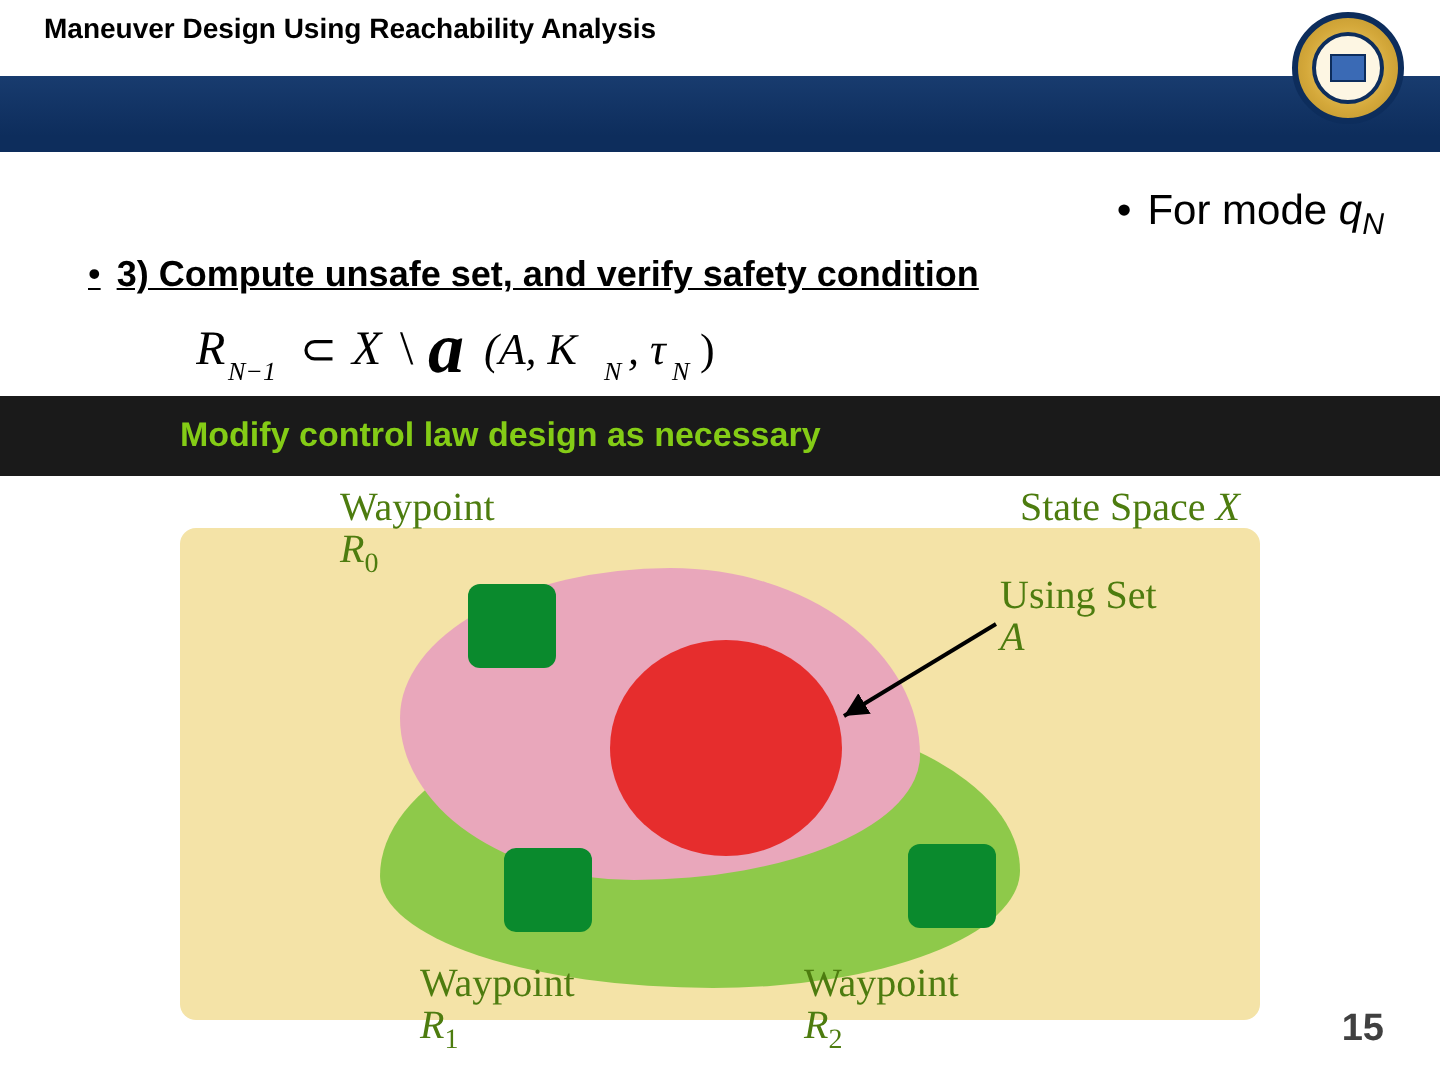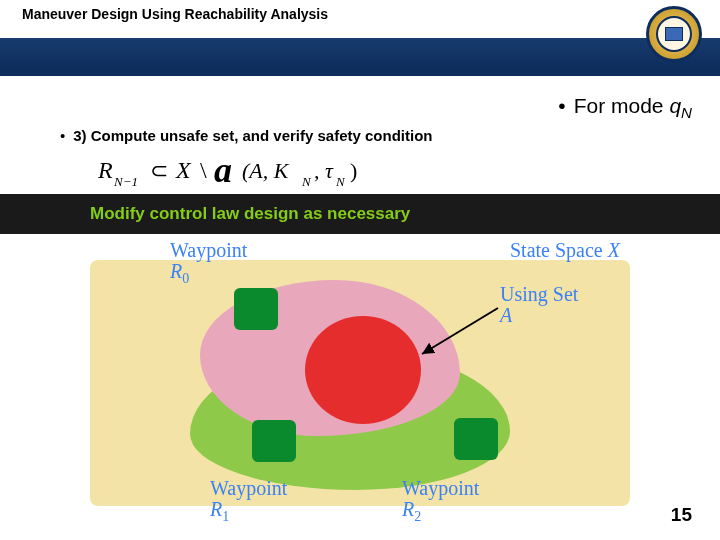--- a/index.html
+++ b/index.html
@@ -63,24 +63,25 @@
   }
   .bullet-l1 {
     font-size: 21px;
     margin-bottom: 6px;
     text-align: right;
   }
   .bullet-l1 .dot { color: #000; margin-right: 8px; }
   .bullet-l1 .italic { font-style: italic; }
   .bullet-l1 .sub { font-style: italic; font-size: 0.72em; vertical-align: sub; }
   .bullet-l2 {
-    font-size: 15px;
-    font-weight: bold;
-    margin-left: 32px;
+    font-size: 18px;
+    font-weight: bold;
+    margin-left: 16px;
     margin-bottom: 8px;
+    text-decoration: underline;
   }
   .bullet-l2 .dot { margin-right: 8px; font-weight: normal; }
   .formula-row {
     margin-left: 70px;
     margin-bottom: 4px;
   }
   .formula-row svg { display:block; }
   .dark-bar {
     background: #1a1a1a;
     color: #84cc16;
@@ -143,33 +144,33 @@
     background: #0a8a2d;
     border-radius: 6px;
   }
   .wp0 { left: 164px; top: 54px; }
   .wp1 { left: 182px; top: 186px; }
   .wp2 { left: 384px; top: 184px; }
   .label {
     position: absolute;
     font-family: "Times New Roman", Times, serif;
     font-size: 20px;
-    color: #3b82f6;
+    color: #4d7c0f;
     line-height: 1.05;
     white-space: nowrap;
   }
   .label .it { font-style: italic; }
   .label .sub2 { font-size: 0.7em; vertical-align: sub; }
   .page-num {
     position: absolute;
     right: 28px;
     bottom: 14px;
     font-size: 19px;
     font-weight: bold;
-    color: #000000;
+    color: #404040;
   }
 </style>
 </head>
 <body>
 
 <div class="title-bar">
   <div class="title-white-strip"></div>
   <div class="title-text">Maneuver Design Using Reachability Analysis</div>
   <div class="seal">
     <div class="seal-outer">

